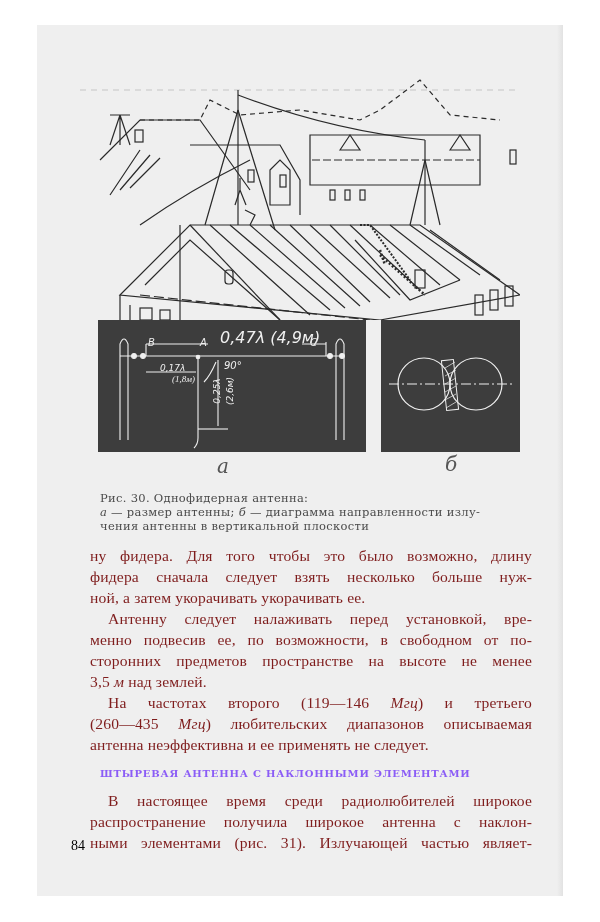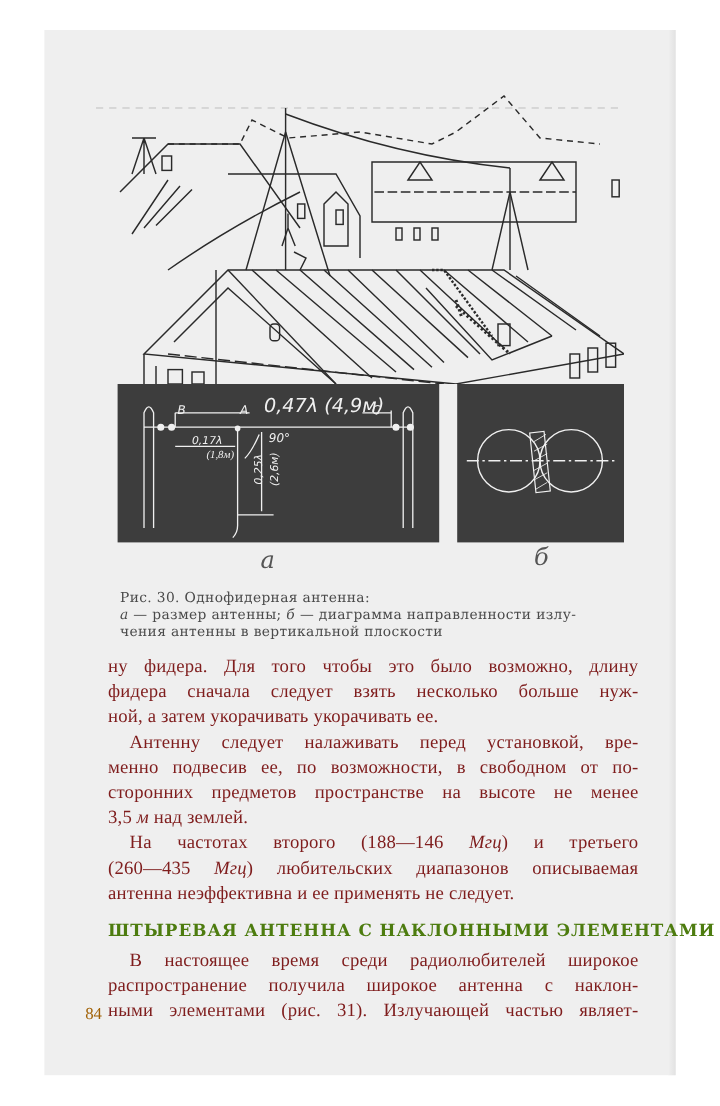--- a/index.html
+++ b/index.html
@@ -6,22 +6,22 @@
   body { width:600px; height:922px; position:relative; overflow:hidden; font-family:"Liberation Serif","DejaVu Serif",serif; }
   .page { position:absolute; left:37px; top:25px; width:526px; height:871px; background:#efefef; }
   .page-shadow { position:absolute; right:0; top:0; width:6px; height:100%; background:linear-gradient(to right,#efefef,#e2e2e2); }
   .illus { position:absolute; left:80px; top:40px; width:440px; height:280px; }
   .panel-a { position:absolute; left:98px; top:320px; width:268px; height:132px; background:#3d3d3d; }
   .panel-b { position:absolute; left:381px; top:320px; width:139px; height:132px; background:#3d3d3d; }
   .panel-label { position:absolute; font-family:"DejaVu Serif",serif; font-style:italic; font-size:20px; color:#555; }
   .caption { position:absolute; left:100px; width:420px; text-align:left; font-size:11.5px; color:#4a4a4a; line-height:14px; letter-spacing:0.3px; font-family:"DejaVu Serif",serif; }
   .body-line { position:absolute; left:90px; width:442px; font-size:15.6px; color:#7f1d1d; line-height:21px; white-space:nowrap; text-align:justify; text-align-last:justify; letter-spacing:0.15px; }
   .body-line.last { text-align-last:left; }
-  .heading { position:absolute; left:90px; width:442px; font-size:14px; font-weight:bold; color:#4d7c0f; letter-spacing:0.8px; white-space:nowrap; font-family:"DejaVu Serif",serif; }
-  .page-num { position:absolute; left:71px; top:838px; font-size:14px; color:#a16207; }
+  .heading { position:absolute; left:100px; width:442px; font-size:10px; font-weight:bold; color:#8b5cf6; letter-spacing:0.8px; white-space:nowrap; font-family:"DejaVu Serif",serif; }
+  .page-num { position:absolute; left:71px; top:838px; font-size:14px; color:#000000; }
   i { font-style:italic; }
 </style>
 </head>
 <body>
 
 <div class="page">
   <div class="page-shadow"></div>
 </div>
 
 <svg class="illus" viewBox="0 0 440 280" fill="none" stroke="#2a2a2a" stroke-width="1.2">
@@ -125,21 +125,21 @@
 <div class="body-line" style="top:545px;">ну фидера. Для того чтобы это было возможно, длину</div>
 <div class="body-line" style="top:566px;">фидера сначала следует взять несколько больше нуж-</div>
 <div class="body-line last" style="top:587px;">ной, а затем укорачивать укорачивать ее.</div>
 <div class="body-line" style="top:608px;left:108px;width:424px;">Антенну следует налаживать перед установкой, вре-</div>
 <div class="body-line" style="top:629px;">менно подвесив ее, по возможности, в свободном от по-</div>
 <div class="body-line" style="top:650px;">сторонних предметов пространстве на высоте не менее</div>
 <div class="body-line last" style="top:671px;">
   <span>3,5 </span><i>м</i><span> над землей.</span>
 </div>
 <div class="body-line" style="top:692px;left:108px;width:424px;">
-  <span>На частотах второго (188—146 </span><i>Мгц</i><span>) и третьего</span>
+  <span>На частотах второго (119—146 </span><i>Мгц</i><span>) и третьего</span>
 </div>
 <div class="body-line" style="top:713px;">
   <span>(260—435 </span><i>Мгц</i><span>) любительских диапазонов описываемая</span>
 </div>
 <div class="body-line last" style="top:734px;">антенна неэффективна и ее применять не следует.</div>
 
 <div class="heading" style="top:768px;">ШТЫРЕВАЯ АНТЕННА С НАКЛОННЫМИ ЭЛЕМЕНТАМИ</div>
 
 <div class="body-line" style="top:790px;left:108px;width:424px;">В настоящее время среди радиолюбителей широкое</div>
 <div class="body-line" style="top:811px;">распространение получила широкое антенна с наклон-</div>

